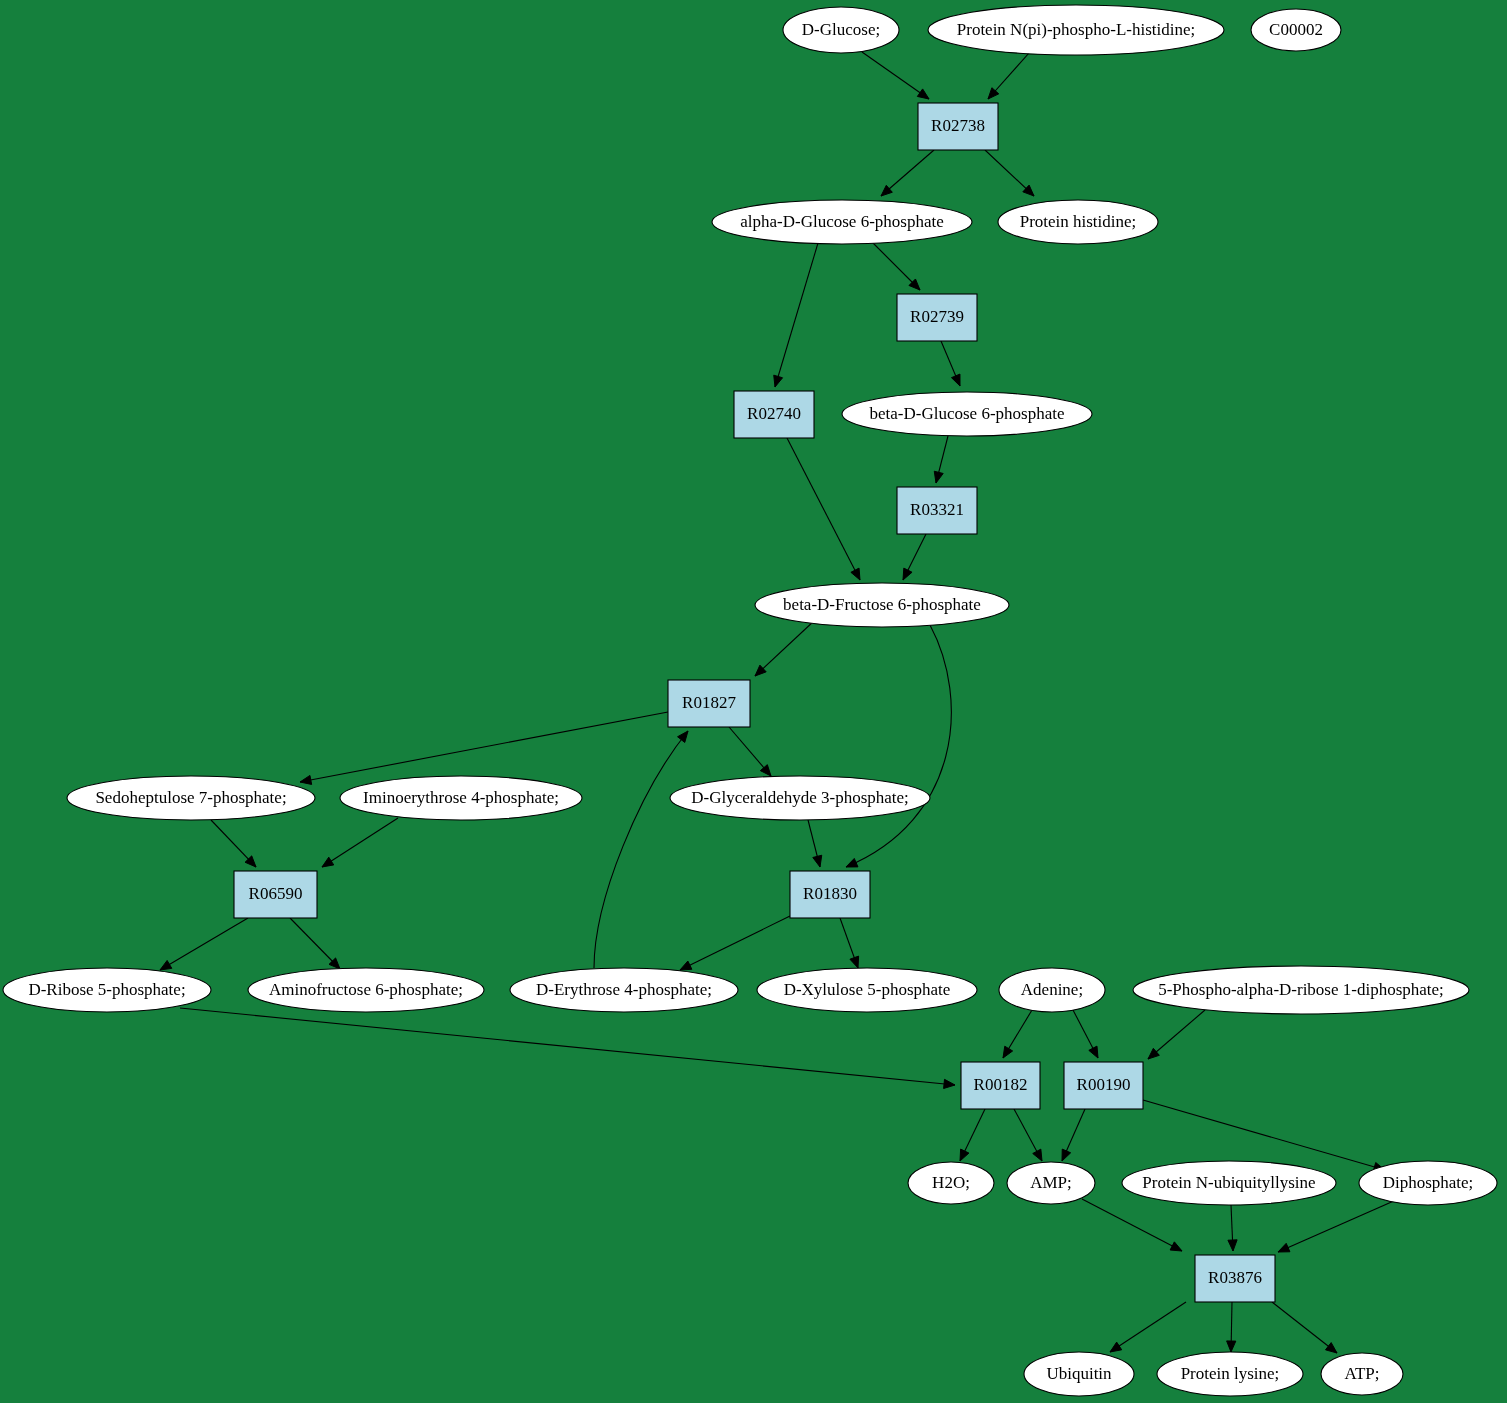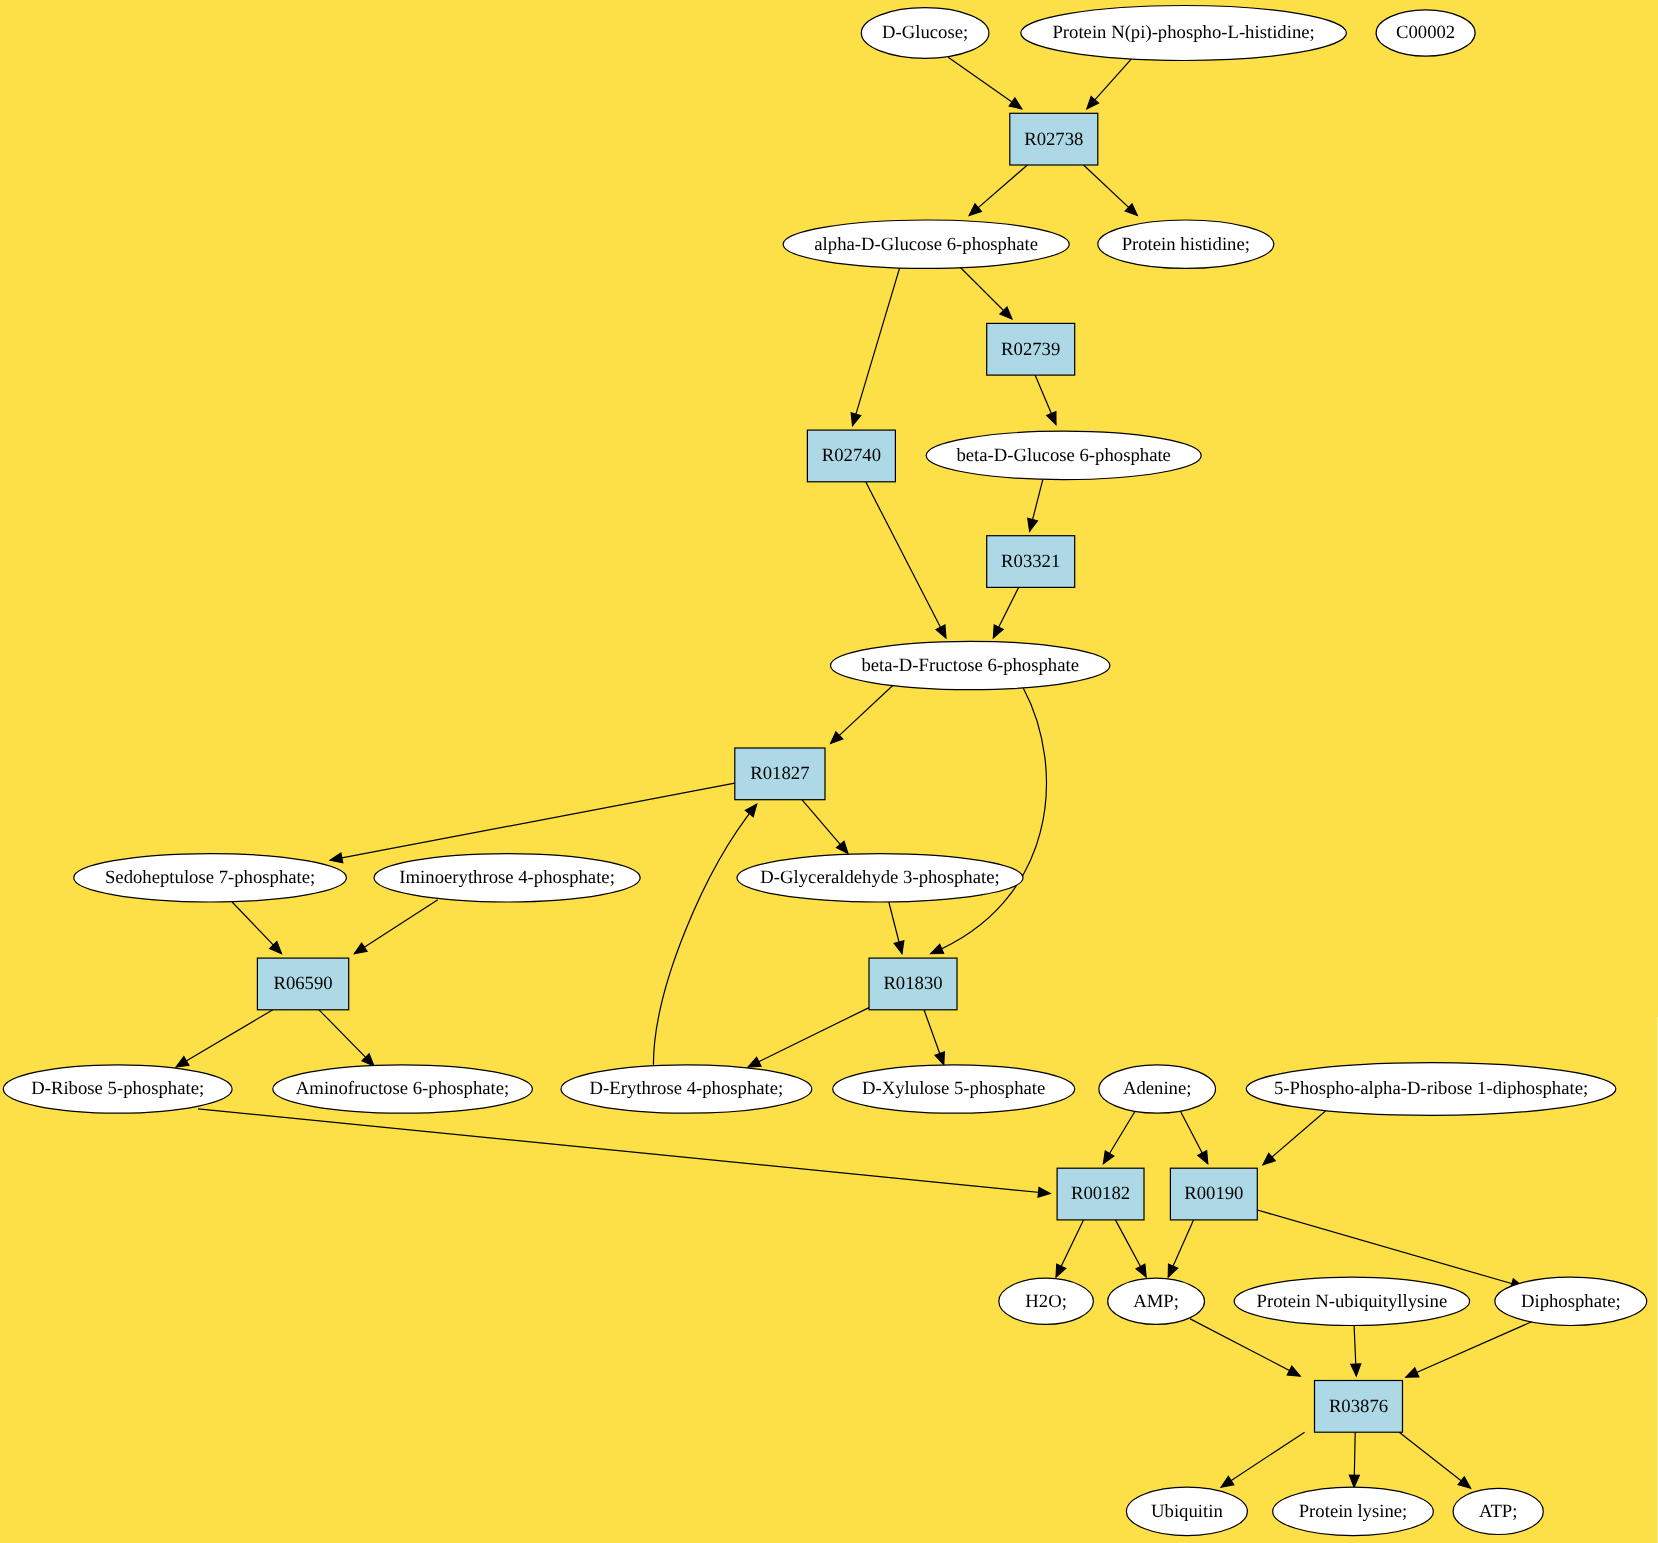--- a/index.html
+++ b/index.html
@@ -1,16 +1,16 @@
 <!DOCTYPE html>
 <html><head>
 <meta charset="utf-8">
 <style>
   html,body{margin:0;padding:0;background:#ffffff;}
-  #canvas{position:relative;width:1507px;height:1403px;background:#fde047;
+  #canvas{position:relative;width:1507px;height:1403px;background:#15803d;
           font-family:"Liberation Serif","DejaVu Serif",serif;}
   svg{display:block;}
   .nodeText{font-family:"Liberation Serif","DejaVu Serif",serif;font-size:17px;fill:#000;
             text-anchor:middle;dominant-baseline:middle;}
   .edgeLine{fill:none;stroke:#000000;stroke-width:1.1;}
   .arrowHead{fill:#000000;stroke:#000000;stroke-width:1;}
   .ellipseShape{fill:#ffffff;stroke:#000000;stroke-width:1.1;}
   .boxShape{stroke:#000000;stroke-width:1.1;}
 </style>
 </head>

